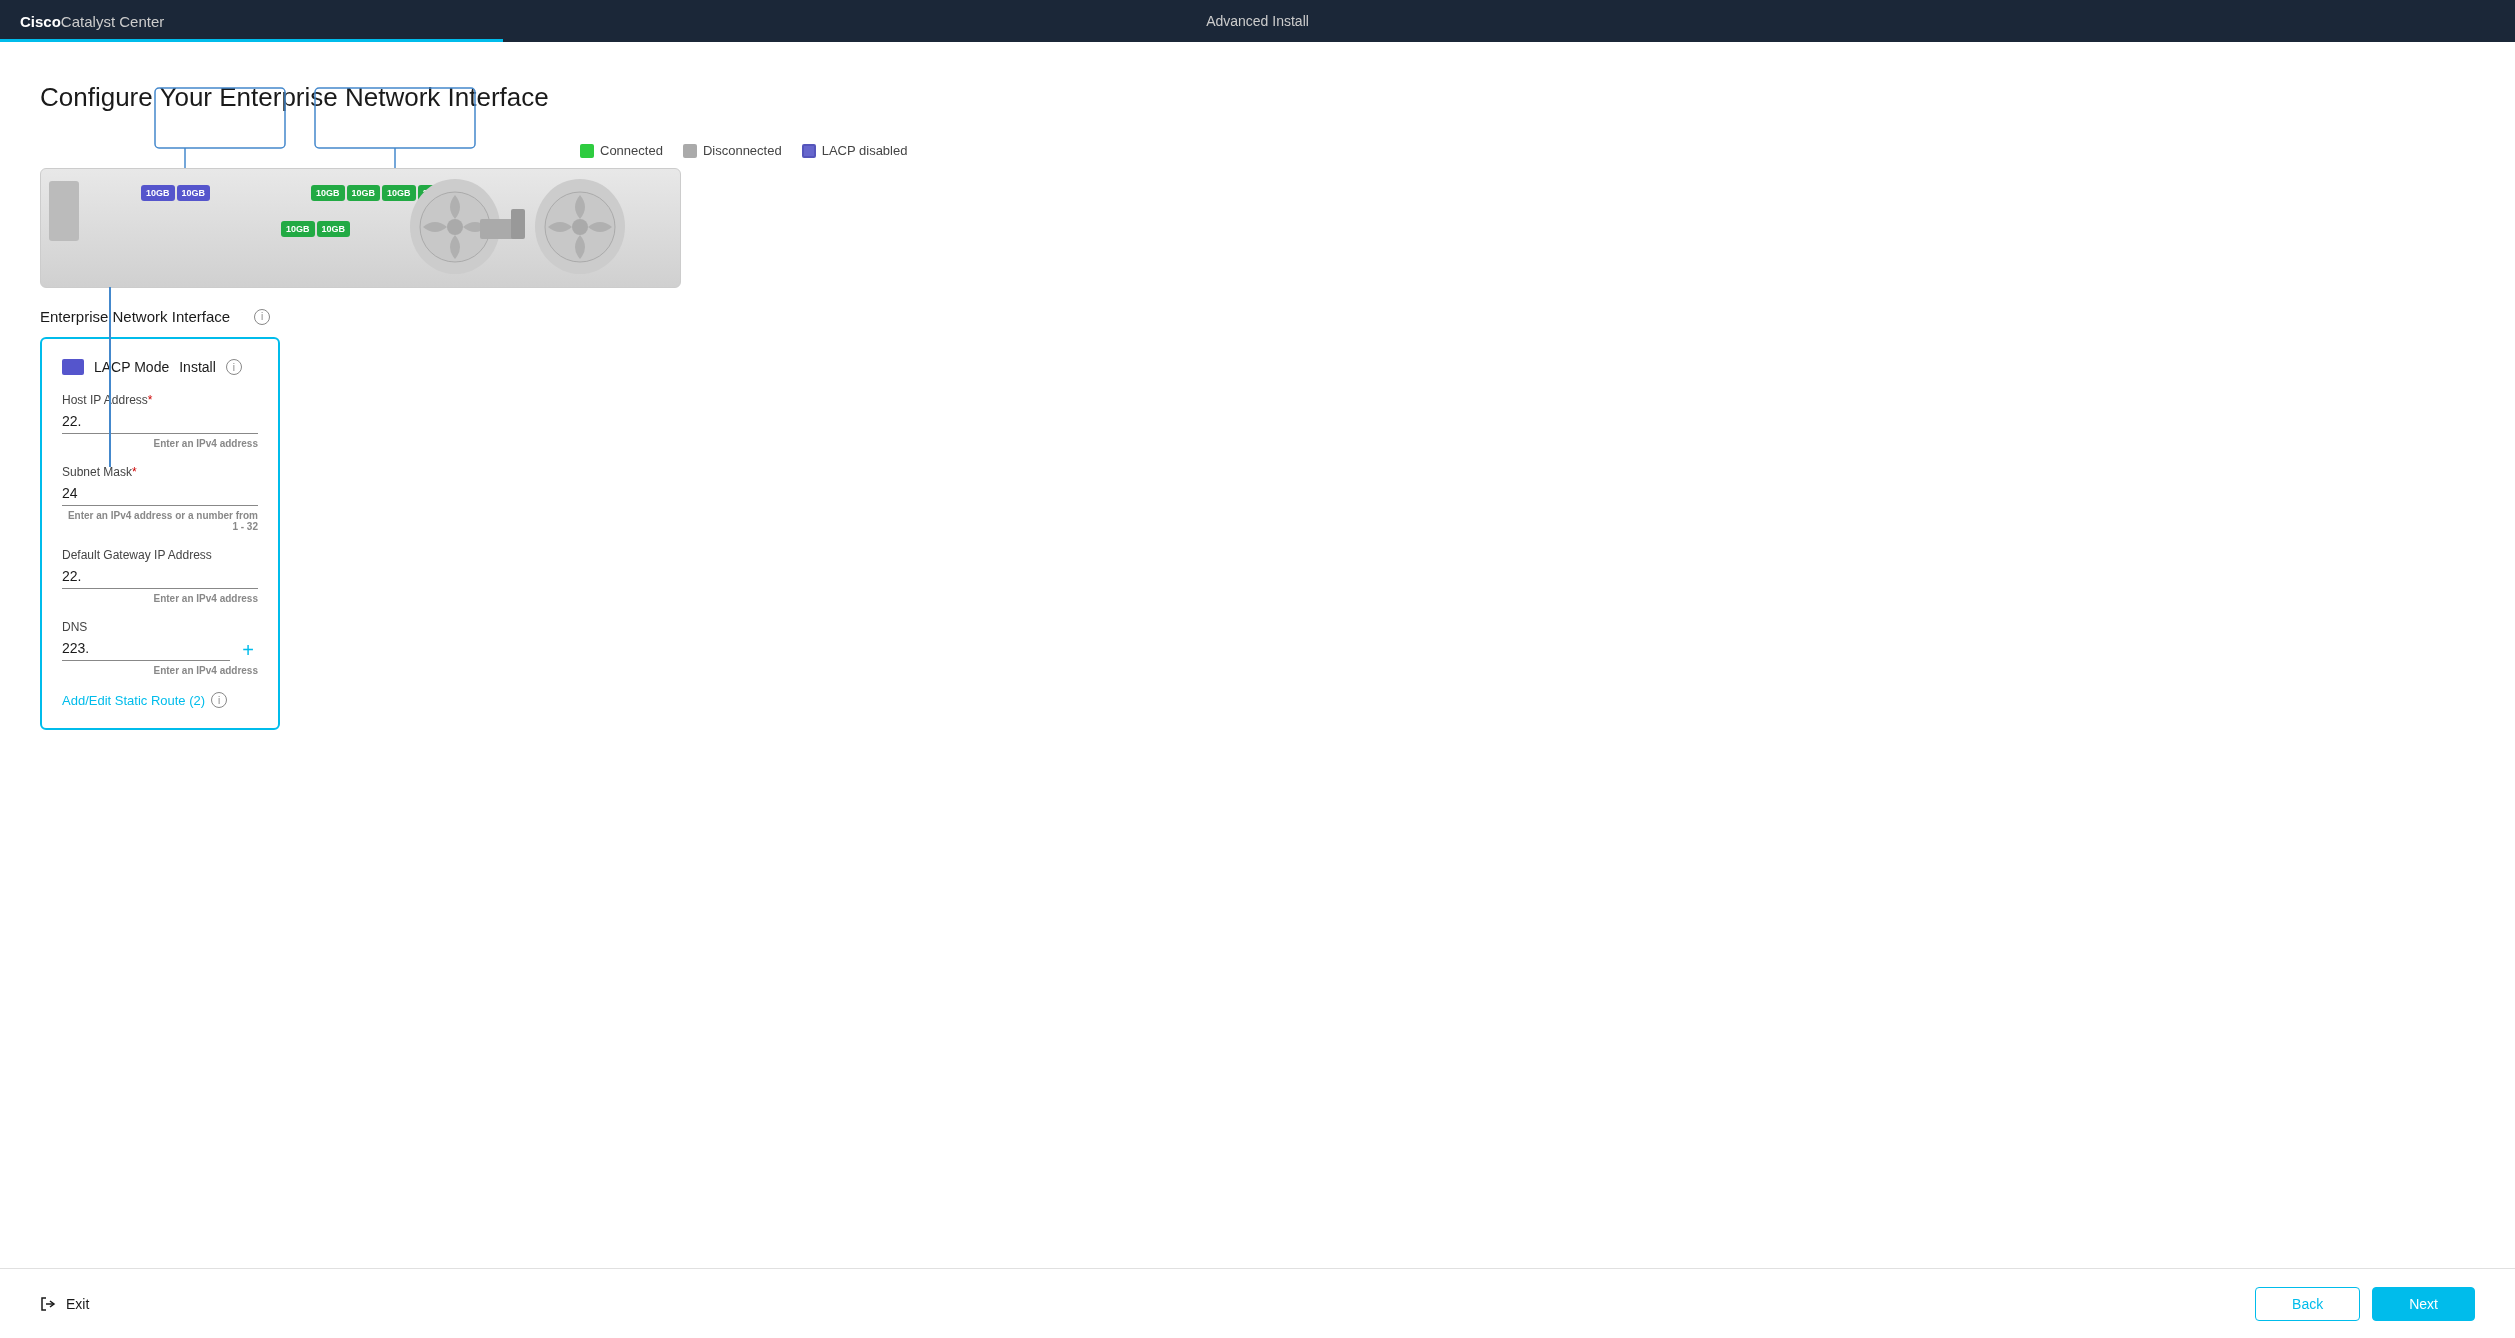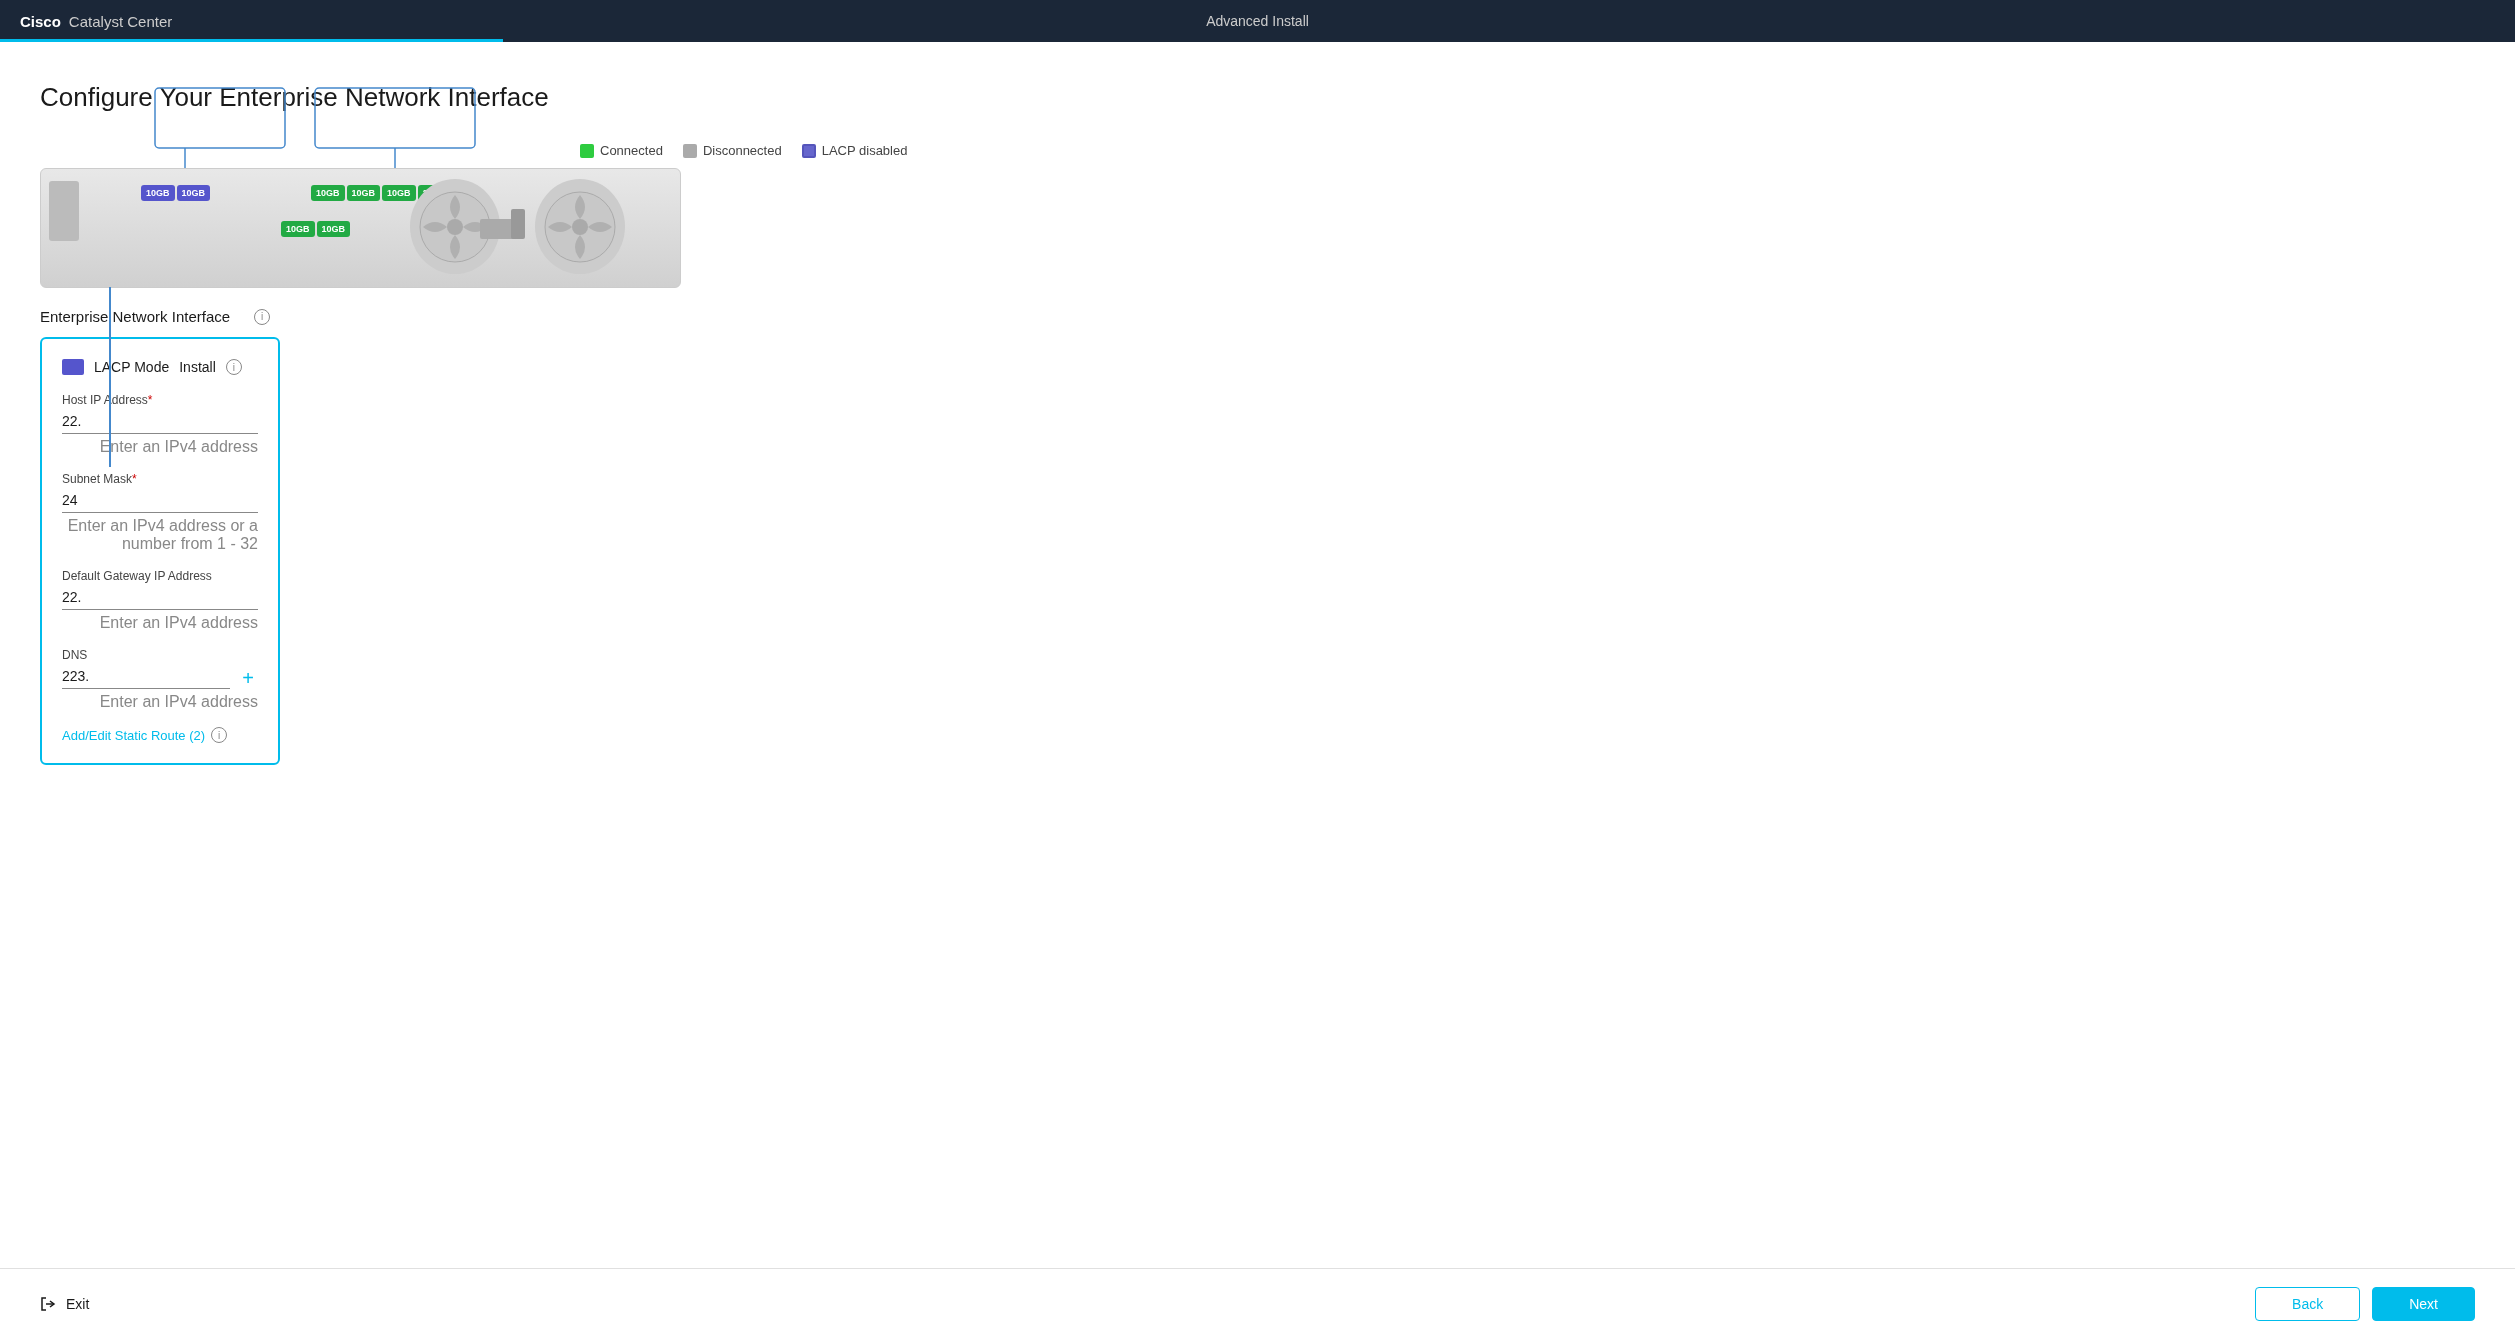--- a/index.html
+++ b/index.html
@@ -33,21 +33,21 @@
       position: absolute;
       bottom: 0;
       left: 0;
       width: 20%;
       height: 3px;
       background: #00bceb;
     }
     .header-logo {
       display: flex;
       align-items: center;
-      gap: 8px;
+      gap: 0;
       color: white;
       font-size: 15px;
     }
     .header-logo .cisco {
       font-weight: bold;
       color: white;
     }
     .header-logo .product {
       color: #cccccc;
       font-weight: 300;
@@ -202,24 +202,25 @@
       width: 100%;
       border: none;
       border-bottom: 1.5px solid #888;
       outline: none;
       font-size: 14px;
       color: #1a1a1a;
       padding: 2px 0 4px 0;
       background: transparent;
     }
     .field-hint {
-      font-size: 16px;
+      font-size: 10px;
       color: #888;
       margin-top: 4px;
       text-align: right;
+      font-weight: bold;
     }
 
     .dns-row {
       display: flex;
       align-items: center;
       gap: 8px;
     }
     .dns-row .field-input {
       flex: 1;
     }

